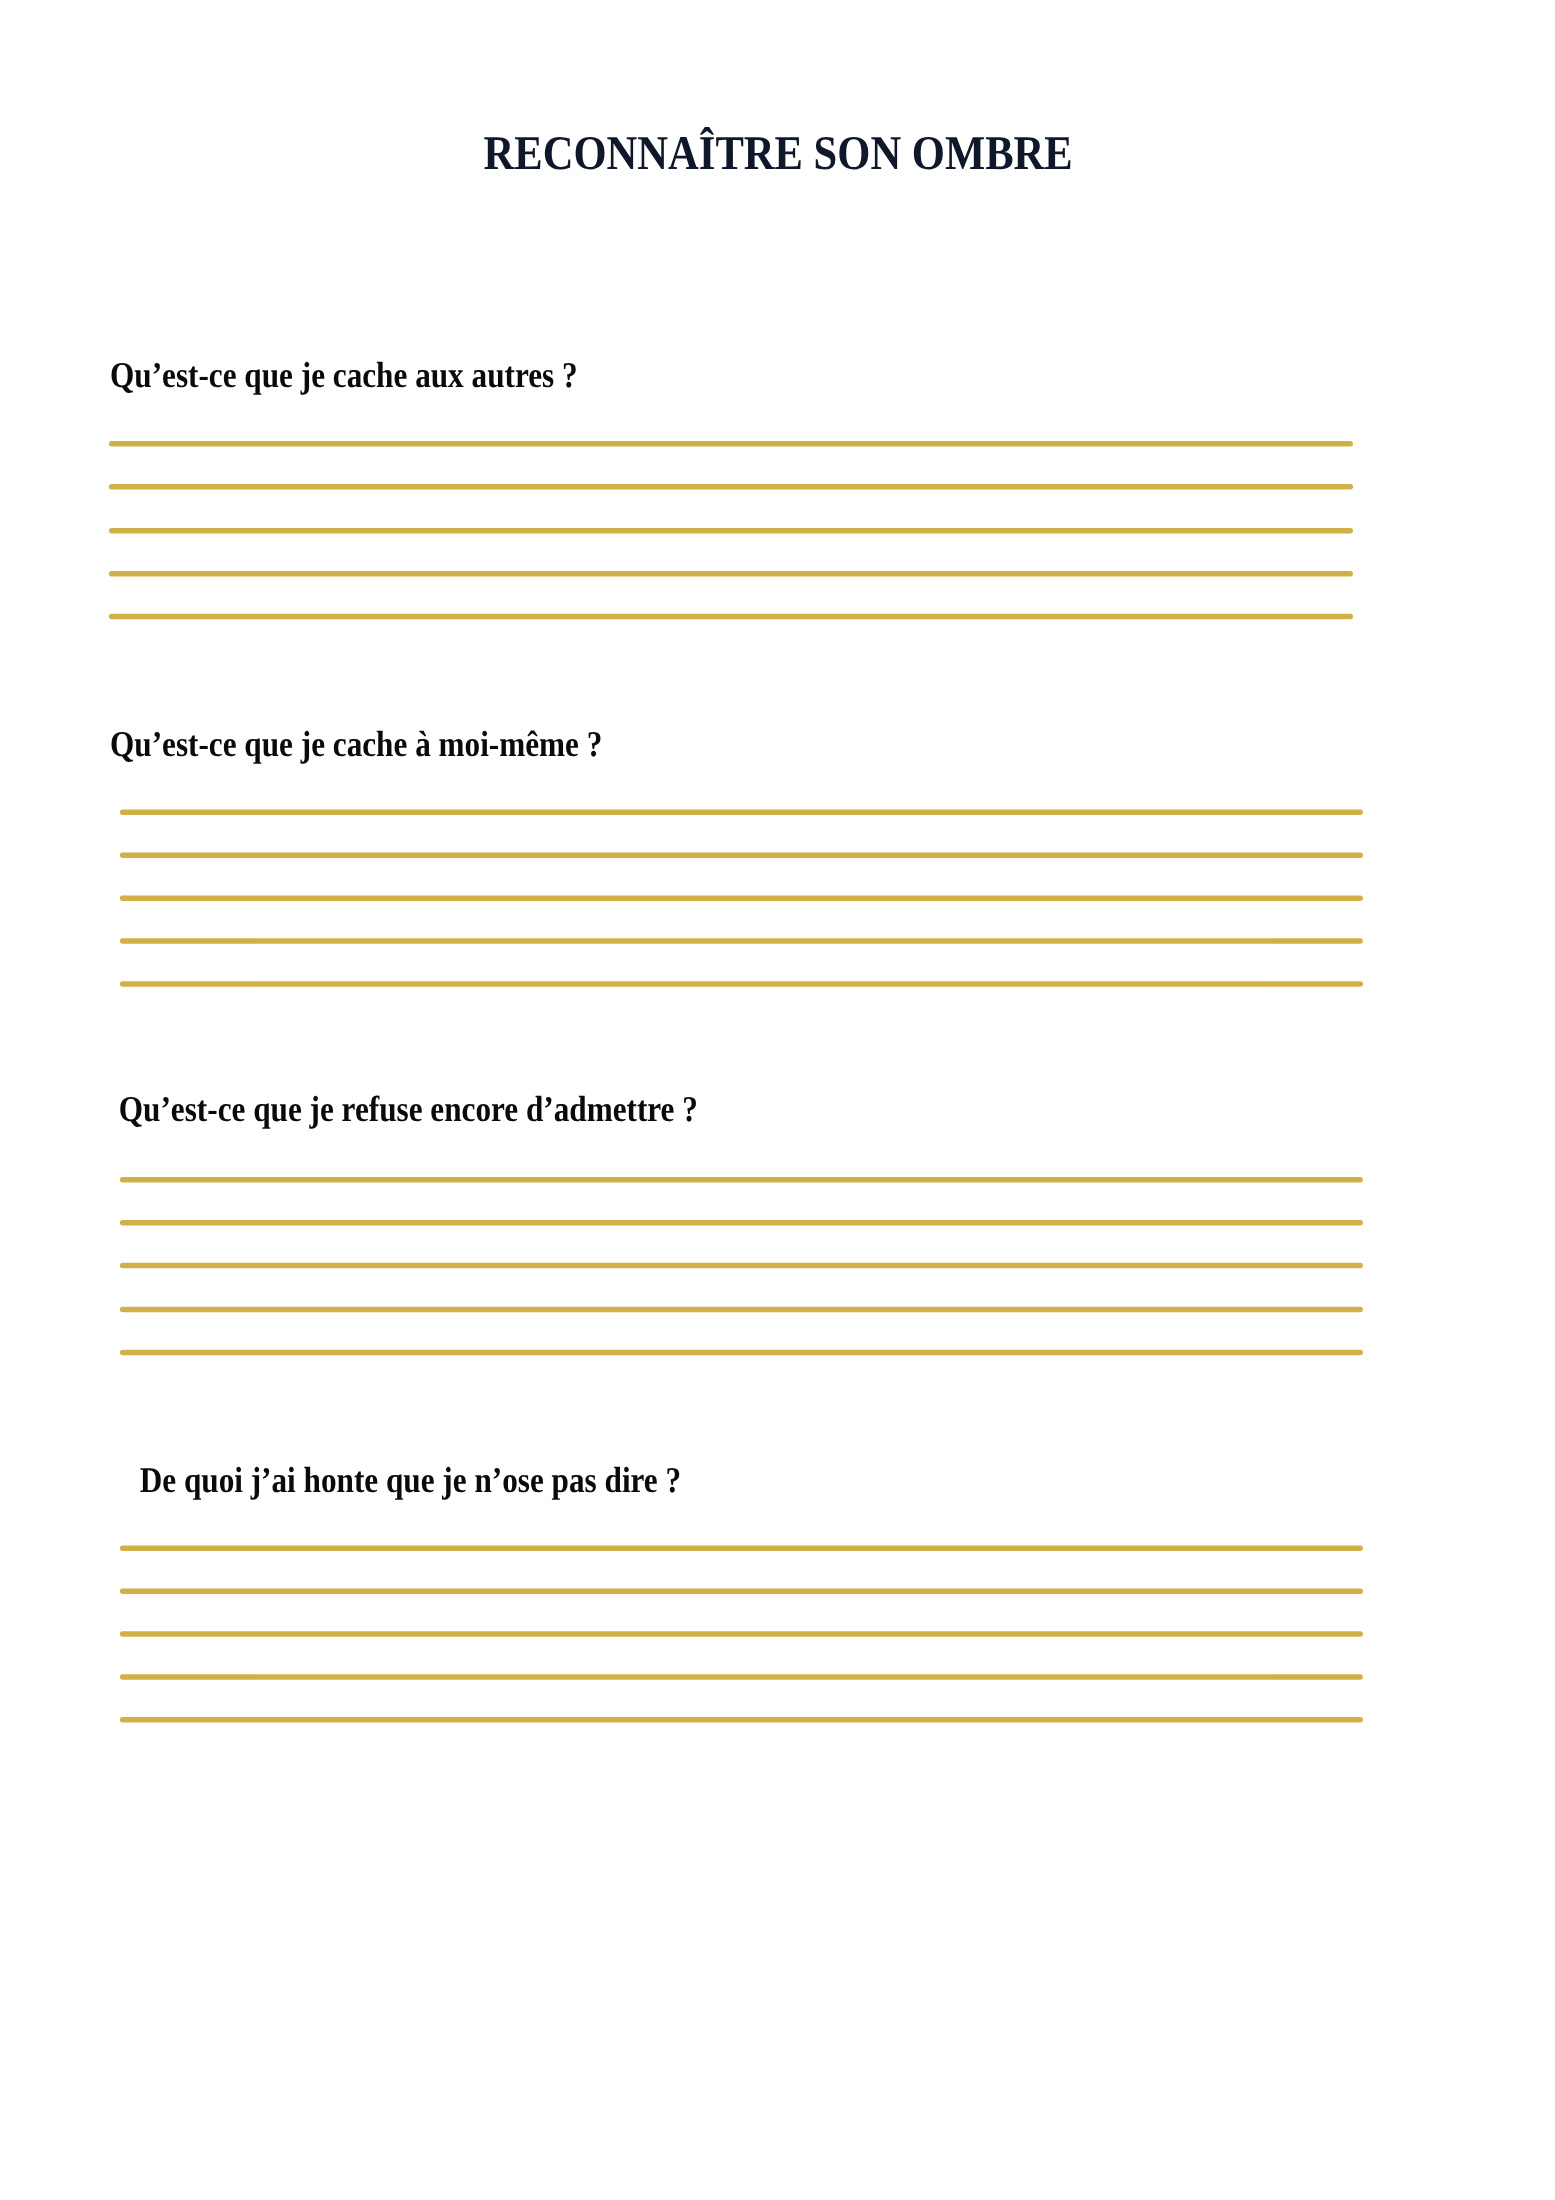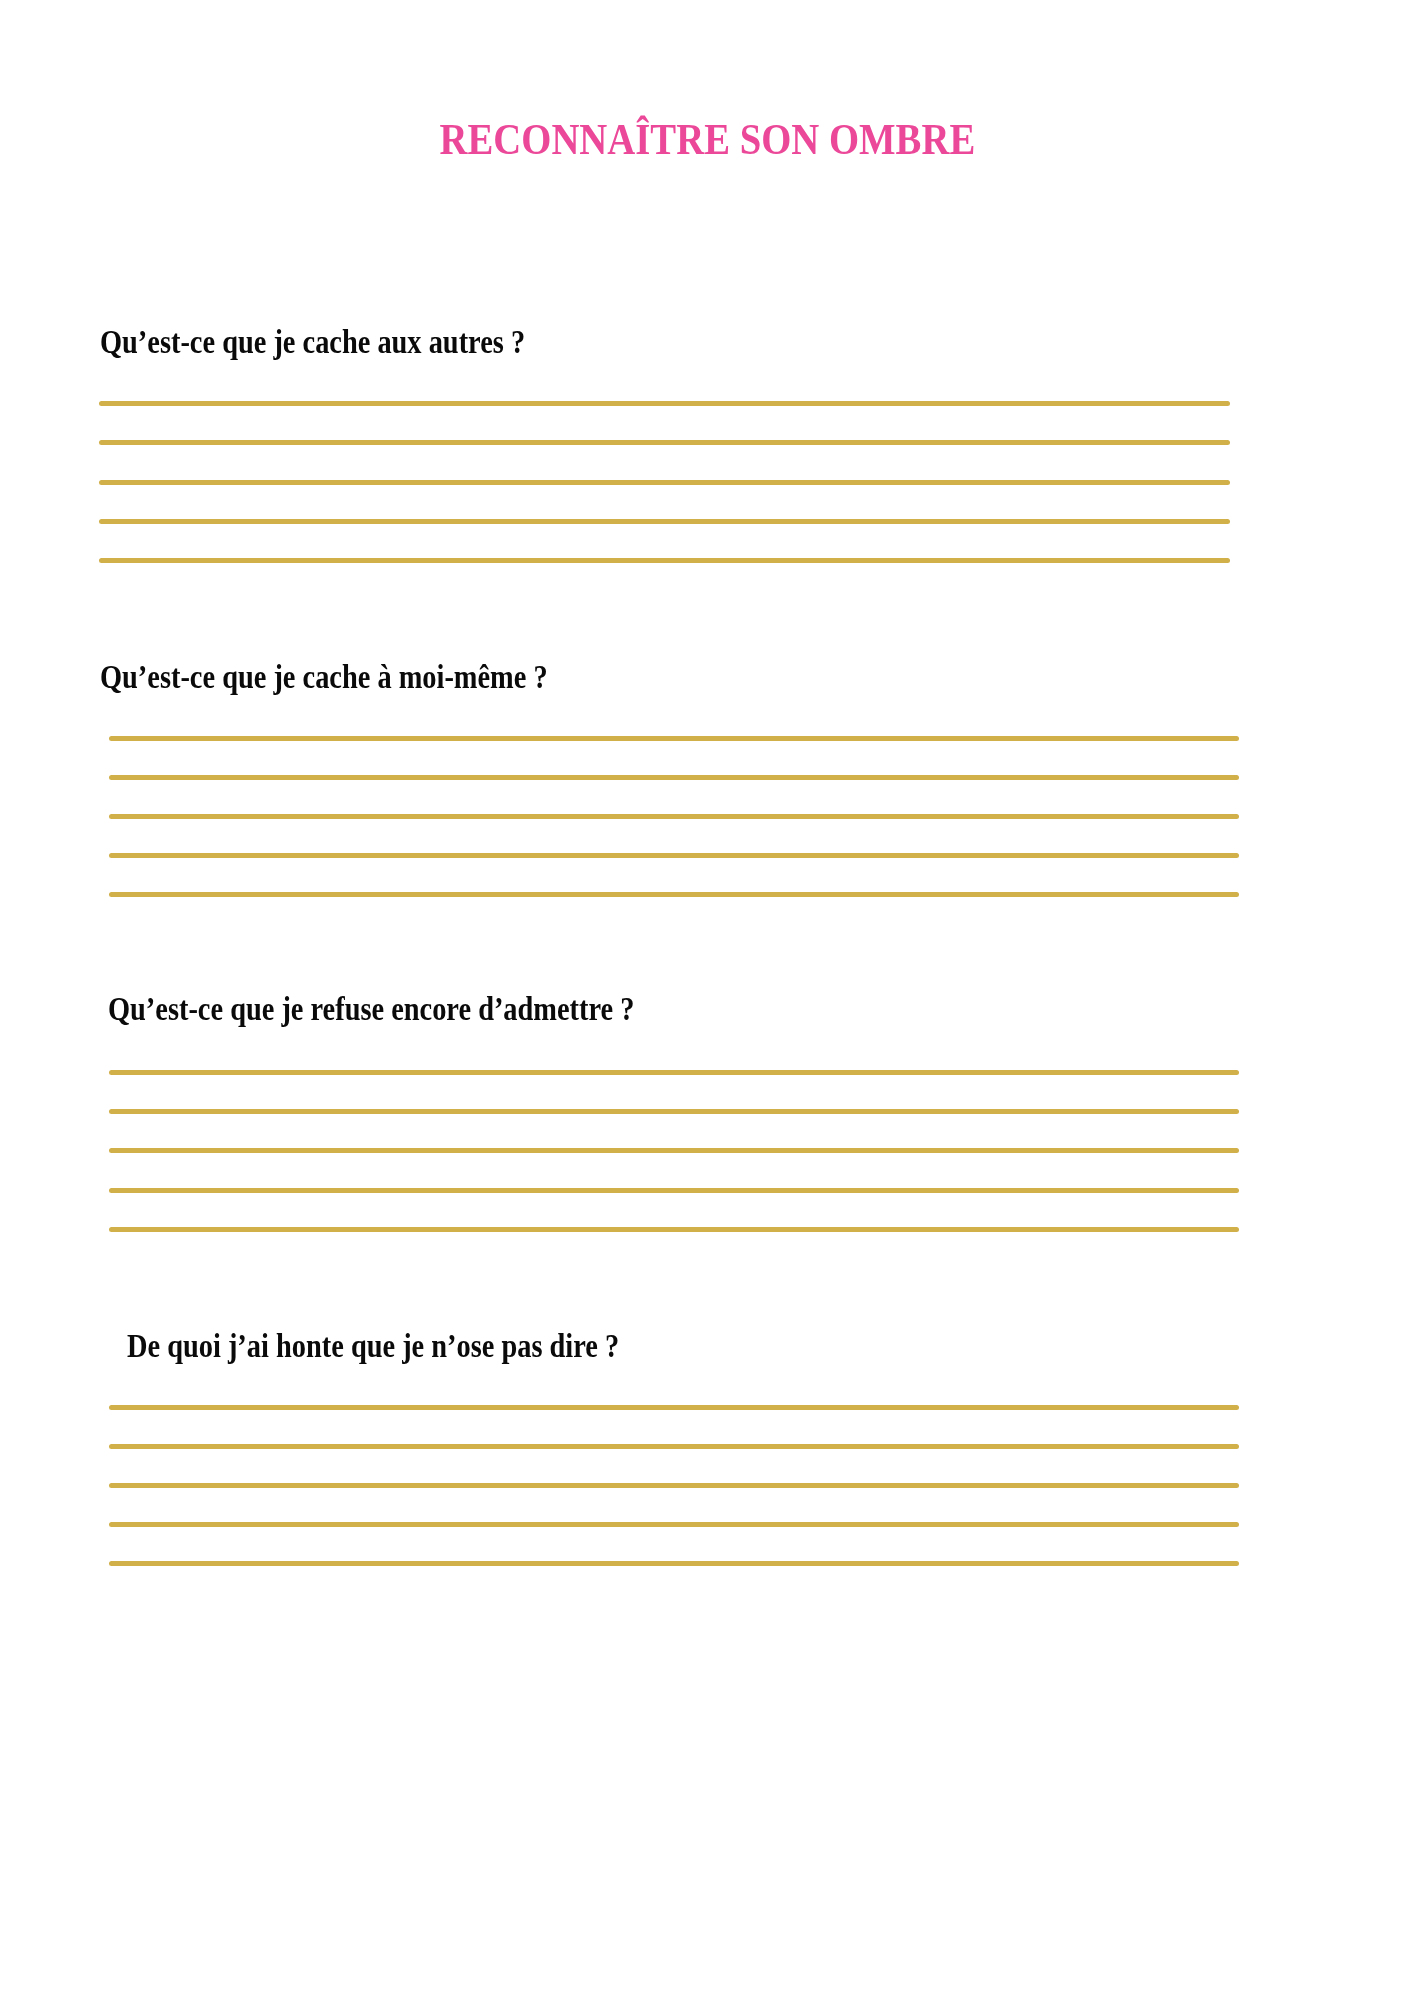--- a/index.html
+++ b/index.html
@@ -1,21 +1,21 @@
 <!DOCTYPE html>
 <html><head>
 <meta charset="utf-8">
 <style>
   html, body { margin: 0; padding: 0; background: #ffffff; }
   body { width: 1414px; height: 2000px; position: relative; overflow: hidden; }
   .page { position: absolute; left: 0; top: 0; width: 1414px; height: 2000px; background: #ffffff; }
   .title {
     position: absolute; left: 0; width: 1414px; top: 112px; height: 56px;
     text-align: center; font-family: "Liberation Serif", "DejaVu Serif", serif;
-    font-weight: bold; font-size: 44px; line-height: 56px; color: #ec4899;
+    font-weight: bold; font-size: 44px; line-height: 56px; color: #0f172a;
     letter-spacing: 0px;
   }
   .title span { display: inline-block; transform: scaleX(0.88); transform-origin: center; }
   .q {
     position: absolute; font-family: "Liberation Serif", "DejaVu Serif", serif;
     font-weight: bold; font-size: 33px; line-height: 40px; color: #0a0a0a;
     white-space: nowrap; transform-origin: left center;
   }
   .line {
     position: absolute; height: 5px; border-radius: 3px;

